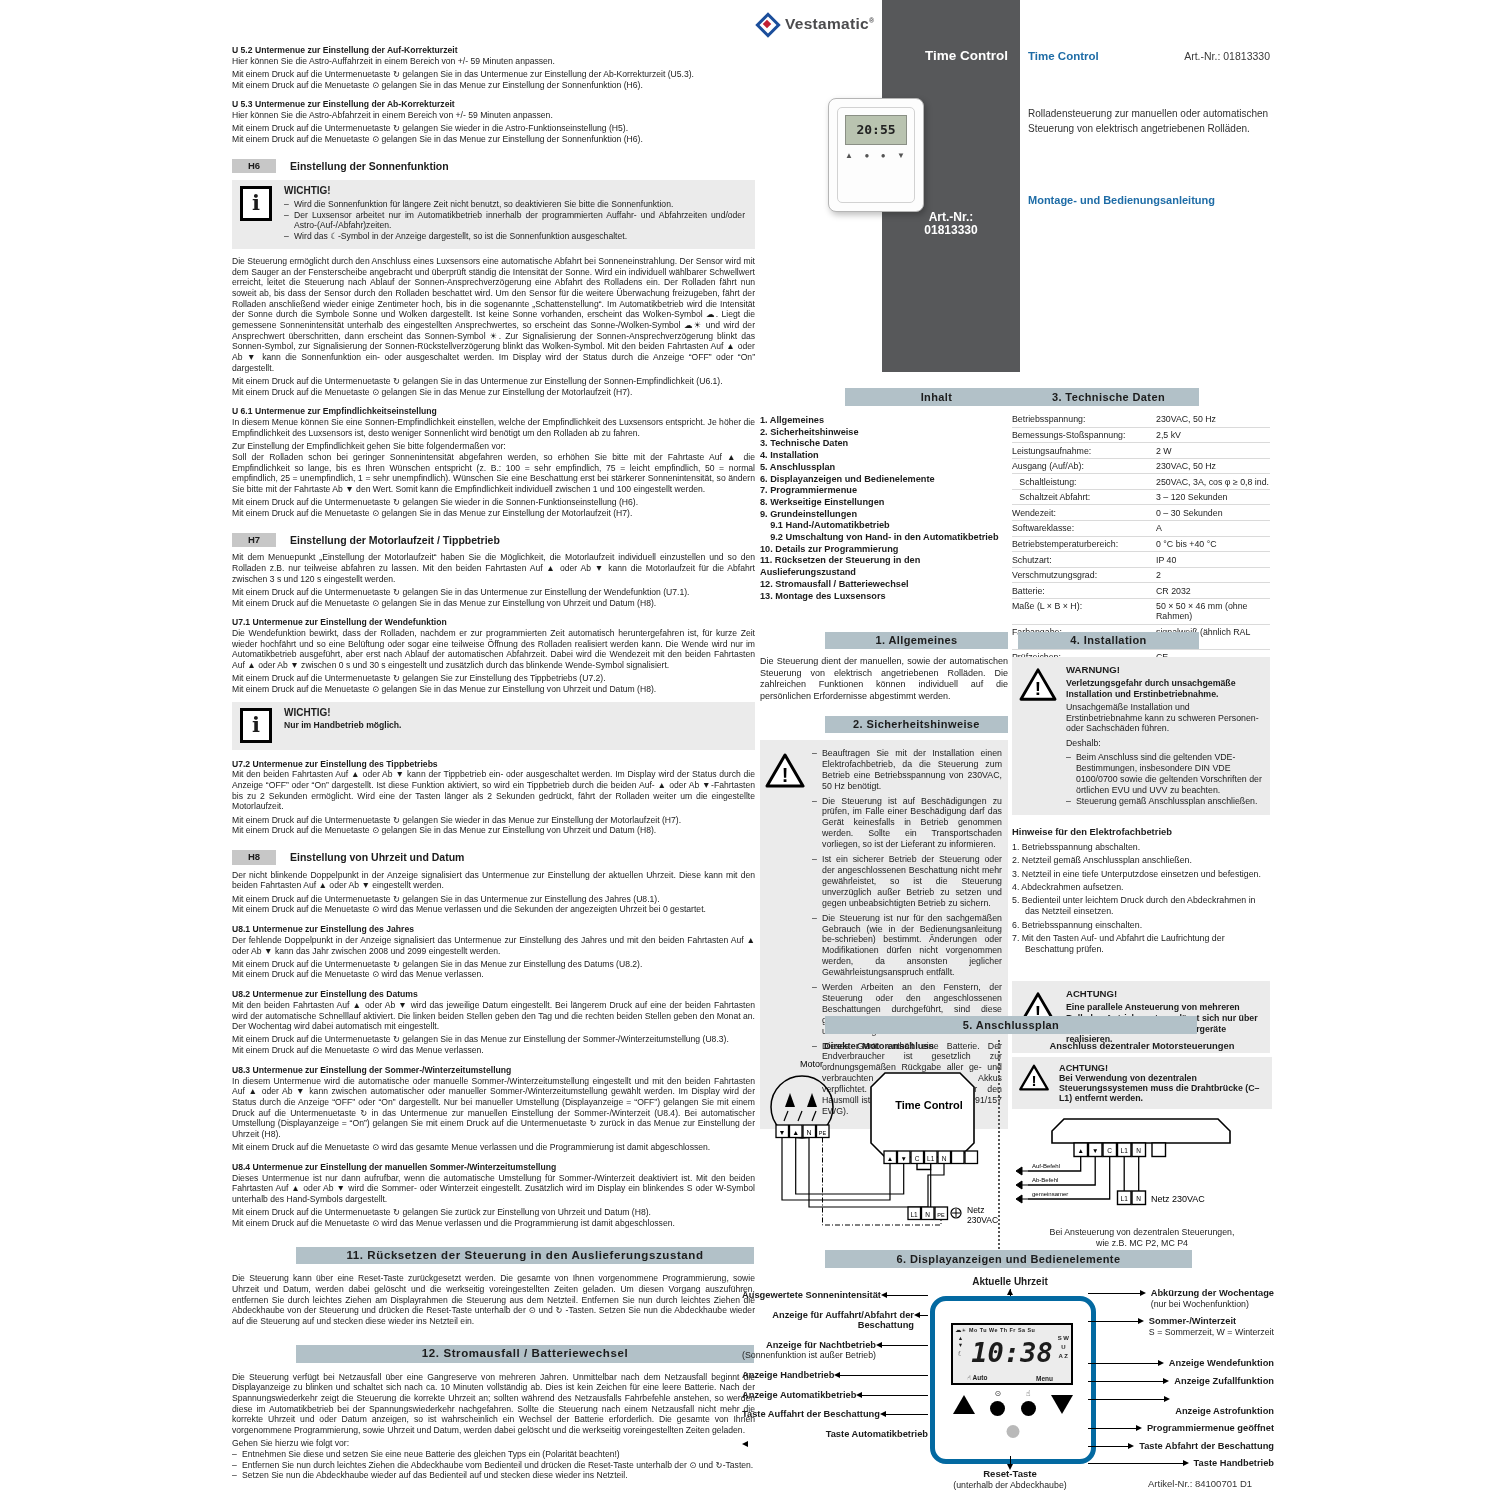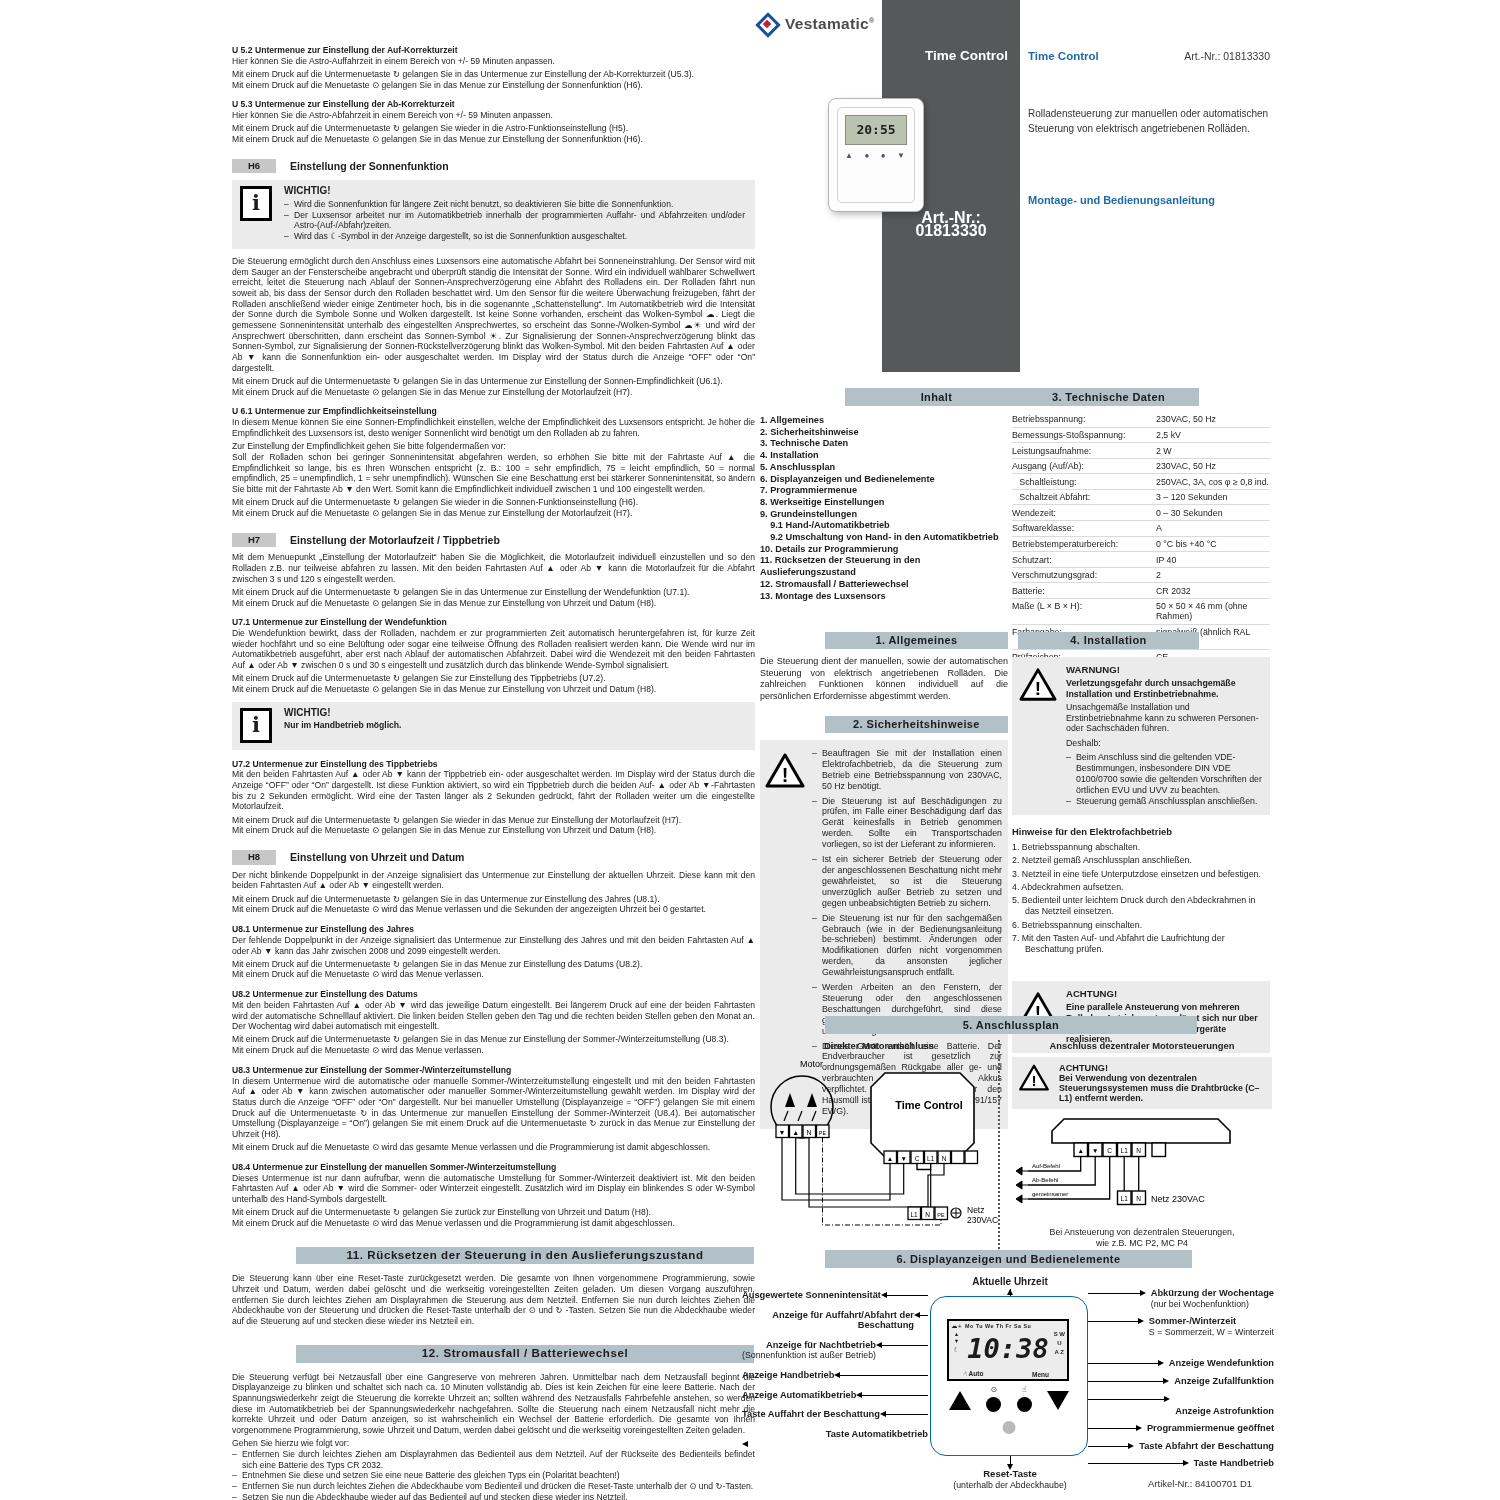--- a/index.html
+++ b/index.html
@@ -23,21 +23,21 @@
           letter-spacing:.6px;margin:18px 0 9px 64px;width:458px;}
   
   .brand{position:absolute;left:756px;top:13px;display:flex;align-items:center;gap:7px;}
   .bdia{position:relative;width:22px;height:22px;}
   .bdia .o{position:absolute;left:3px;top:3px;width:12px;height:12px;border:3px solid #1b4e9b;transform:rotate(45deg);background:#fff;}
   .bdia .r{position:absolute;left:8px;top:8px;width:6px;height:6px;background:#c22033;transform:rotate(45deg);}
   .bname{font-weight:bold;font-size:15.5px;color:#4c4c4e;letter-spacing:.3px;}
   .bname sup{font-size:7px;}
   .darkbox{position:absolute;left:882px;top:0;width:138px;height:372px;background:#57585a;}
   .darkbox .tc{color:#fff;font-weight:bold;font-size:13.5px;text-align:right;padding:48px 12px 0 0;}
-  .darkbox .an{color:#fff;font-weight:bold;font-size:16px;text-align:center;margin-top:148px;line-height:13px;}
+  .darkbox .an{color:#fff;font-weight:bold;font-size:12px;text-align:center;margin-top:148px;line-height:13px;}
   .devphoto{position:absolute;left:828px;top:98px;width:94px;height:112px;background:#fdfdfd;border:1px solid #b5b5b5;
             border-radius:8px;box-shadow:2px 3px 6px rgba(0,0,0,.25);}
   .devphoto .inner{position:absolute;left:8px;top:8px;right:8px;bottom:8px;border:1px solid #d2d2d2;border-radius:5px;}
   .devphoto .lcd{position:absolute;left:16px;top:16px;width:60px;height:28px;background:#b9c3b0;border:1px solid #8a8f85;
                  font-family:"DejaVu Sans Mono",monospace;font-weight:bold;font-size:13px;text-align:center;line-height:28px;color:#222;}
   .devphoto .keys{position:absolute;left:16px;top:52px;width:60px;display:flex;justify-content:space-between;font-size:8px;color:#555;}
   .prodhead{position:absolute;left:1028px;top:50px;width:242px;}
   .prodhead .row{display:flex;justify-content:space-between;align-items:baseline;}
   .prodhead .t{color:#1e6ca6;font-weight:bold;font-size:11.5px;}
   .prodhead .a{color:#3a3a3a;font-size:10.5px;}
@@ -83,21 +83,21 @@
   .dtitle{font-weight:bold;font-size:9.4px;text-align:center;margin-bottom:4px;}
   .ansch .achtbox2{background:#ebebeb;display:flex;gap:7px;padding:6px 6px;margin:6px 0 4px 0;}
   .ansch .achtbox2 .tri{flex:0 0 34px;}
   .ansch .achtbox2 .at{font-weight:bold;font-size:9.2px;}
   .ansch .cap{text-align:center;margin-top:2px;line-height:11px;}
   
   .disp-bar{position:absolute;left:825px;top:1250px;width:367px;}
   .disp-top{position:absolute;left:930px;top:1276px;width:160px;text-align:center;font-weight:bold;font-size:10px;}
   .disp-top .vln{position:absolute;left:50%;top:13px;width:1px;height:14px;background:#000;}
   .disp-top .vah{position:absolute;left:calc(50% - 3px);top:13px;border-left:3px solid transparent;border-right:3px solid transparent;border-bottom:6px solid #000;}
-  .device{position:absolute;left:930px;top:1296px;width:156px;height:158px;border:1px solid #0369a1;border-radius:16px;background:#fff;}
+  .device{position:absolute;left:930px;top:1296px;width:156px;height:158px;border:5px solid #0369a1;border-radius:16px;background:#fff;}
   .lcd{position:absolute;left:16px;top:22px;width:118px;height:58px;border:2px solid #000;background:#ececec;}
   .lcd .days{position:absolute;left:16px;top:2px;font-size:5.4px;font-weight:bold;letter-spacing:.5px;}
   .lcd .time{position:absolute;left:16px;top:8px;width:86px;text-align:center;font-family:"DejaVu Sans Mono",monospace;
              font-weight:bold;font-style:italic;font-size:27px;line-height:40px;}
   .lcd .lcol{position:absolute;left:2px;top:1px;font-size:6.5px;line-height:7.5px;text-align:center;}
   .lcd .rcol{position:absolute;right:2px;top:9px;font-size:6px;font-weight:bold;line-height:9px;text-align:center;}
   .lcd .auto{position:absolute;left:14px;bottom:1px;font-size:6.5px;font-weight:bold;}
   .lcd .menu{position:absolute;right:18px;bottom:1px;font-size:6.5px;font-weight:bold;}
   .btnrow{position:absolute;left:10px;top:92px;width:136px;display:flex;align-items:center;justify-content:space-around;}
   .tri-up{width:0;height:0;border-left:11px solid transparent;border-right:11px solid transparent;border-bottom:19px solid #000;}
@@ -219,21 +219,20 @@
     <div class="cmd">Mit einem Druck auf die Untermenuetaste ↻ gelangen Sie zurück zur Einstellung von Uhrzeit und Datum (H8).</div>
     <div class="p">Mit einem Druck auf die Menuetaste ⊙ wird das Menue verlassen und die Programmierung ist damit abgeschlossen.</div>
 
     <div class="secbar">11. Rücksetzen der Steuerung in den Auslieferungszustand</div>
     <div class="p">Die Steuerung kann über eine Reset-Taste zurückgesetzt werden. Die gesamte von Ihnen vorgenommene Programmierung, sowie Uhrzeit und Datum, werden dabei gelöscht und die werkseitig voreingestellten Zeiten geladen. Um diesen Vorgang auszuführen, entfernen Sie durch leichtes Ziehen am Displayrahmen die Steuerung aus dem Netzteil. Entfernen Sie nun durch leichtes Ziehen die Abdeckhaube von der Steuerung und drücken die Reset-Taste unterhalb der ⊙ und ↻ -Tasten. Setzen Sie nun die Abdeckhaube wieder auf die Steuerung auf und stecken diese wieder ins Netzteil ein.</div>
 
     <div class="secbar">12. Stromausfall / Batteriewechsel</div>
     <div class="p">Die Steuerung verfügt bei Netzausfall über eine Gangreserve von mehreren Jahren. Unmittelbar nach dem Netzausfall beginnt die Displayanzeige zu blinken und schaltet sich nach ca. 10 Minuten vollständig ab. Dies ist kein Zeichen für eine leere Batterie. Nach der Spannungswiederkehr zeigt die Steuerung die korrekte Uhrzeit an; sollten während des Netzausfalls Fahrbefehle anstehen, so werden diese im Automatikbetrieb bei der Spannungswiederkehr nachgefahren. Sollte die Steuerung nach einem Netzausfall nicht mehr die korrekte Uhrzeit und oder Datum anzeigen, so ist wahrscheinlich ein Wechsel der Batterie erforderlich. Die gesamte von Ihnen vorgenommene Programmierung, sowie Uhrzeit und Datum, werden dabei gelöscht und die werkseitig voreingestellten Zeiten geladen.</div>
     <div class="cmd">Gehen Sie hierzu wie folgt vor:</div>
     <div>
-        <div class="dash">Entfernen Sie durch leichtes Ziehen am Displayrahmen das Bedienteil aus dem Netzteil. Auf der Rückseite des Bedienteils befindet sich eine Batterie des Typs CR 2032.</div>
         <div class="dash">Entnehmen Sie diese und setzen Sie eine neue Batterie des gleichen Typs ein (Polarität beachten!)</div>
         <div class="dash">Entfernen Sie nun durch leichtes Ziehen die Abdeckhaube vom Bedienteil und drücken die Reset-Taste unterhalb der ⊙ und ↻-Tasten.</div>
         <div class="dash">Setzen Sie nun die Abdeckhaube wieder auf das Bedienteil auf und stecken diese wieder ins Netzteil.</div>
       </div>
 
   </div>
 
   <div class="brand">
     <span class="bdia">
         <span class="o"></span>

